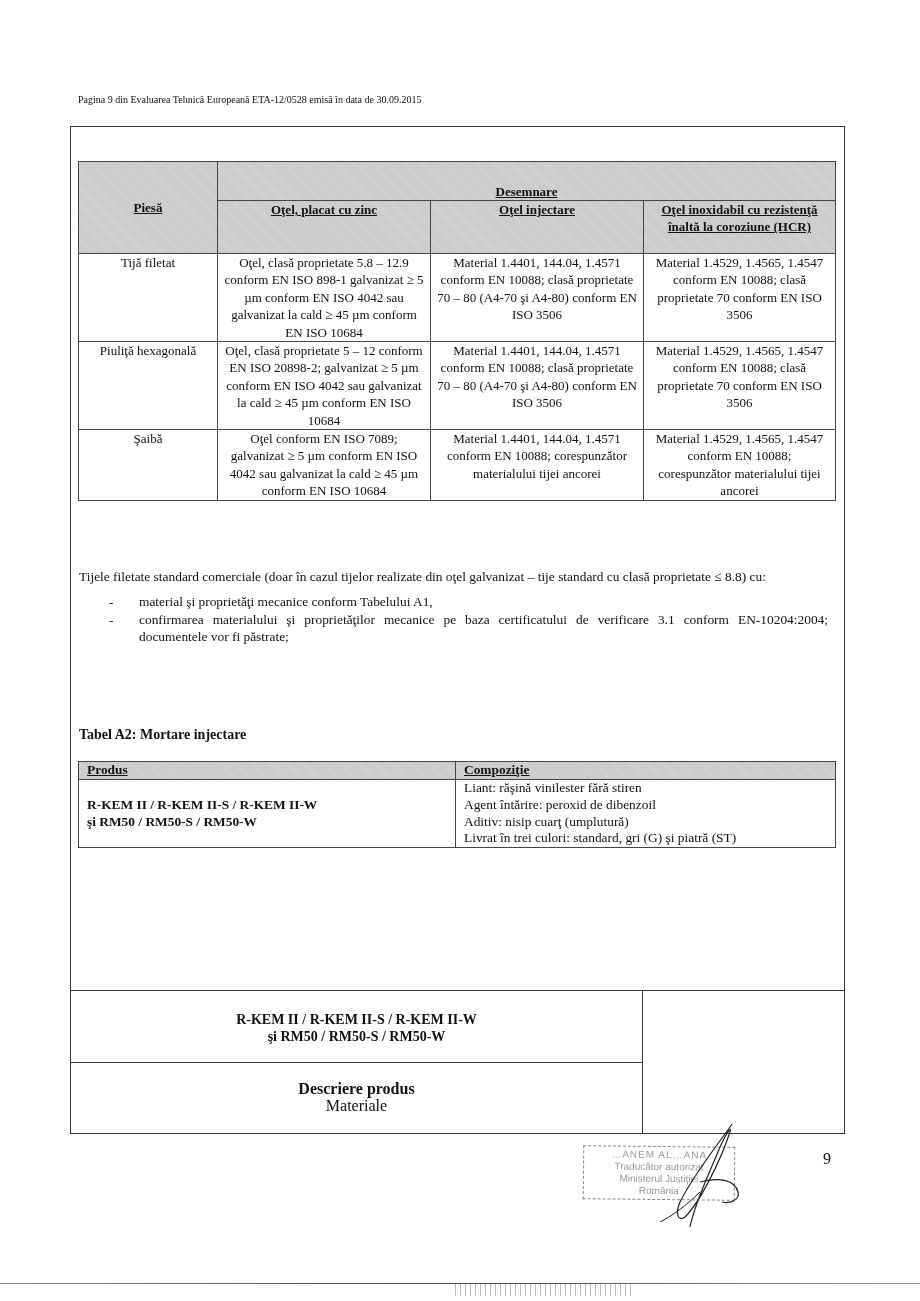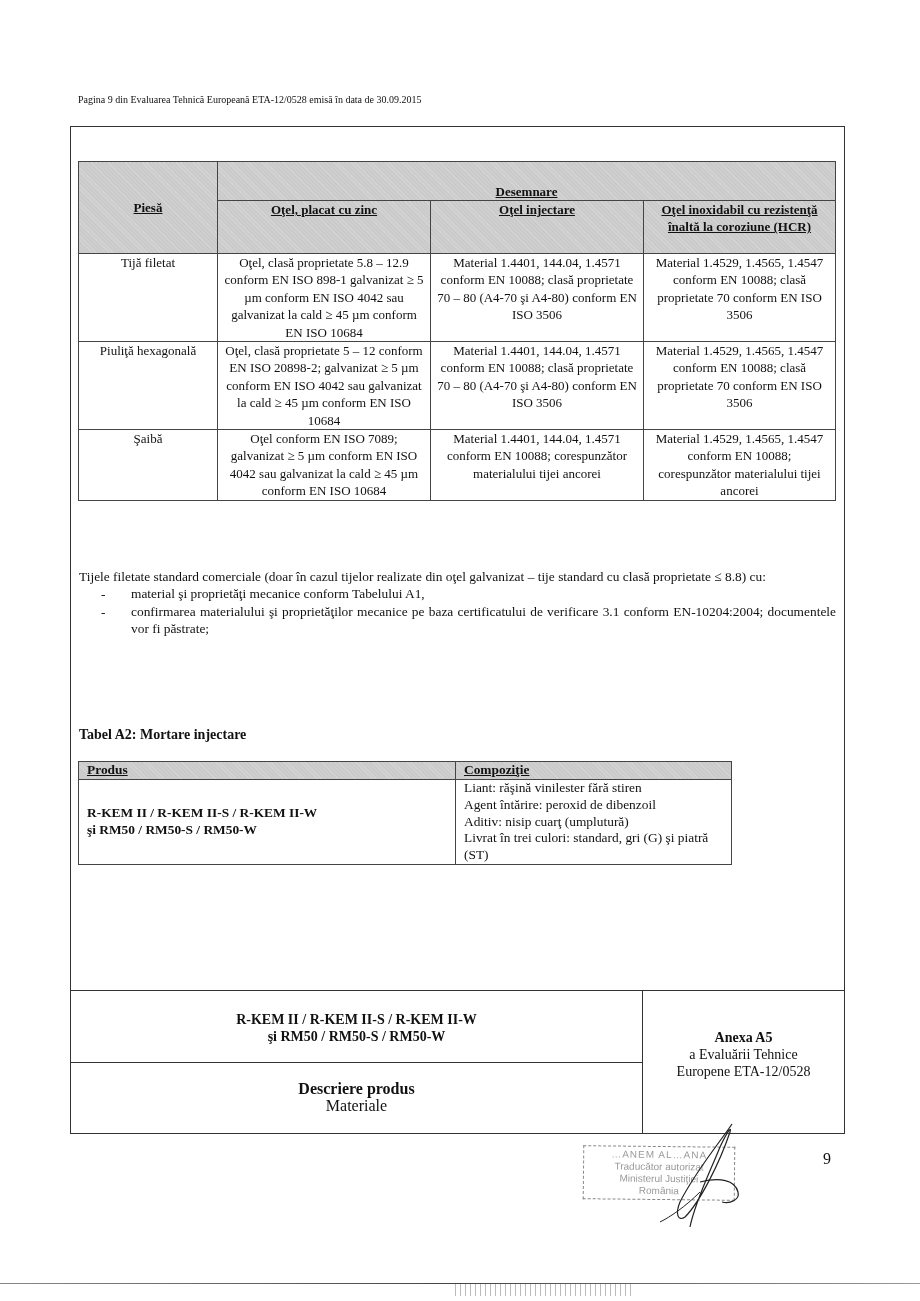--- a/index.html
+++ b/index.html
@@ -35,28 +35,28 @@
     text-decoration: underline;
   }
   .t1 th { font-weight: bold; }
   .t1 .h-piesa { vertical-align: middle; width: 126px; height: 38px; }
   .t1 .h-des { vertical-align: bottom; height: 18px; padding-top: 20px; }
   .t1 .sub { height: 52px; vertical-align: top; }
   .text-block {
     position: absolute; left: 79px; top: 568px; width: 757px;
     font-size: 13.4px; line-height: 17.4px; text-align: justify;
   }
-  .text-block ul { list-style: none; margin: 0; padding: 0; }
+  .text-block ul { list-style: none; margin: 8px; padding: 0; }
   .text-block li { position: relative; padding-left: 52px; }
   .text-block li::before { content: "-"; position: absolute; left: 22px; }
   .t2-title {
     position: absolute; left: 79px; top: 727px; font-weight: bold; font-size: 14px;
   }
   .t2 {
-    position: absolute; left: 78px; top: 761px; width: 654px;
+    position: absolute; left: 78px; top: 761px; width: 758px;
     font-size: 13.4px; line-height: 16.8px;
   }
   .t2 td, .t2 th { border: 1px solid #444; text-align: left; padding: 0 8px; }
   .t2 th { height: 17px; font-weight: bold; }
   .t2 .prod { font-weight: bold; vertical-align: middle; width: 360px; }
   .footer-box {
     position: absolute; left: 70px; top: 990px; width: 775px; height: 144px;
     border: 1px solid #333; box-sizing: border-box;
   }
   .fb-left-top {
@@ -166,25 +166,20 @@
 
 <div class="footer-box">
   <div class="fb-left-top">
     <div>R-KEM II / R-KEM II-S / R-KEM II-W</div>
     <div>şi RM50 / RM50-S / RM50-W</div>
   </div>
   <div class="fb-left-bottom">
     <div class="bold">Descriere produs</div>
     <div>Materiale</div>
   </div>
-  <div class="fb-right">
-    <div class="bold">Anexa A5</div>
-    <div>a Evaluării Tehnice</div>
-    <div>Europene ETA-12/0528</div>
-  </div>
 </div>
 
 <div class="stamp">
   <div class="s1">…ANEM AL…ANA</div>
   <div>Traducător autorizat</div>
   <div>Ministerul Justiţiei</div>
   <div>România</div>
 </div>
 
 <svg class="signature" viewBox="0 0 120 110">

